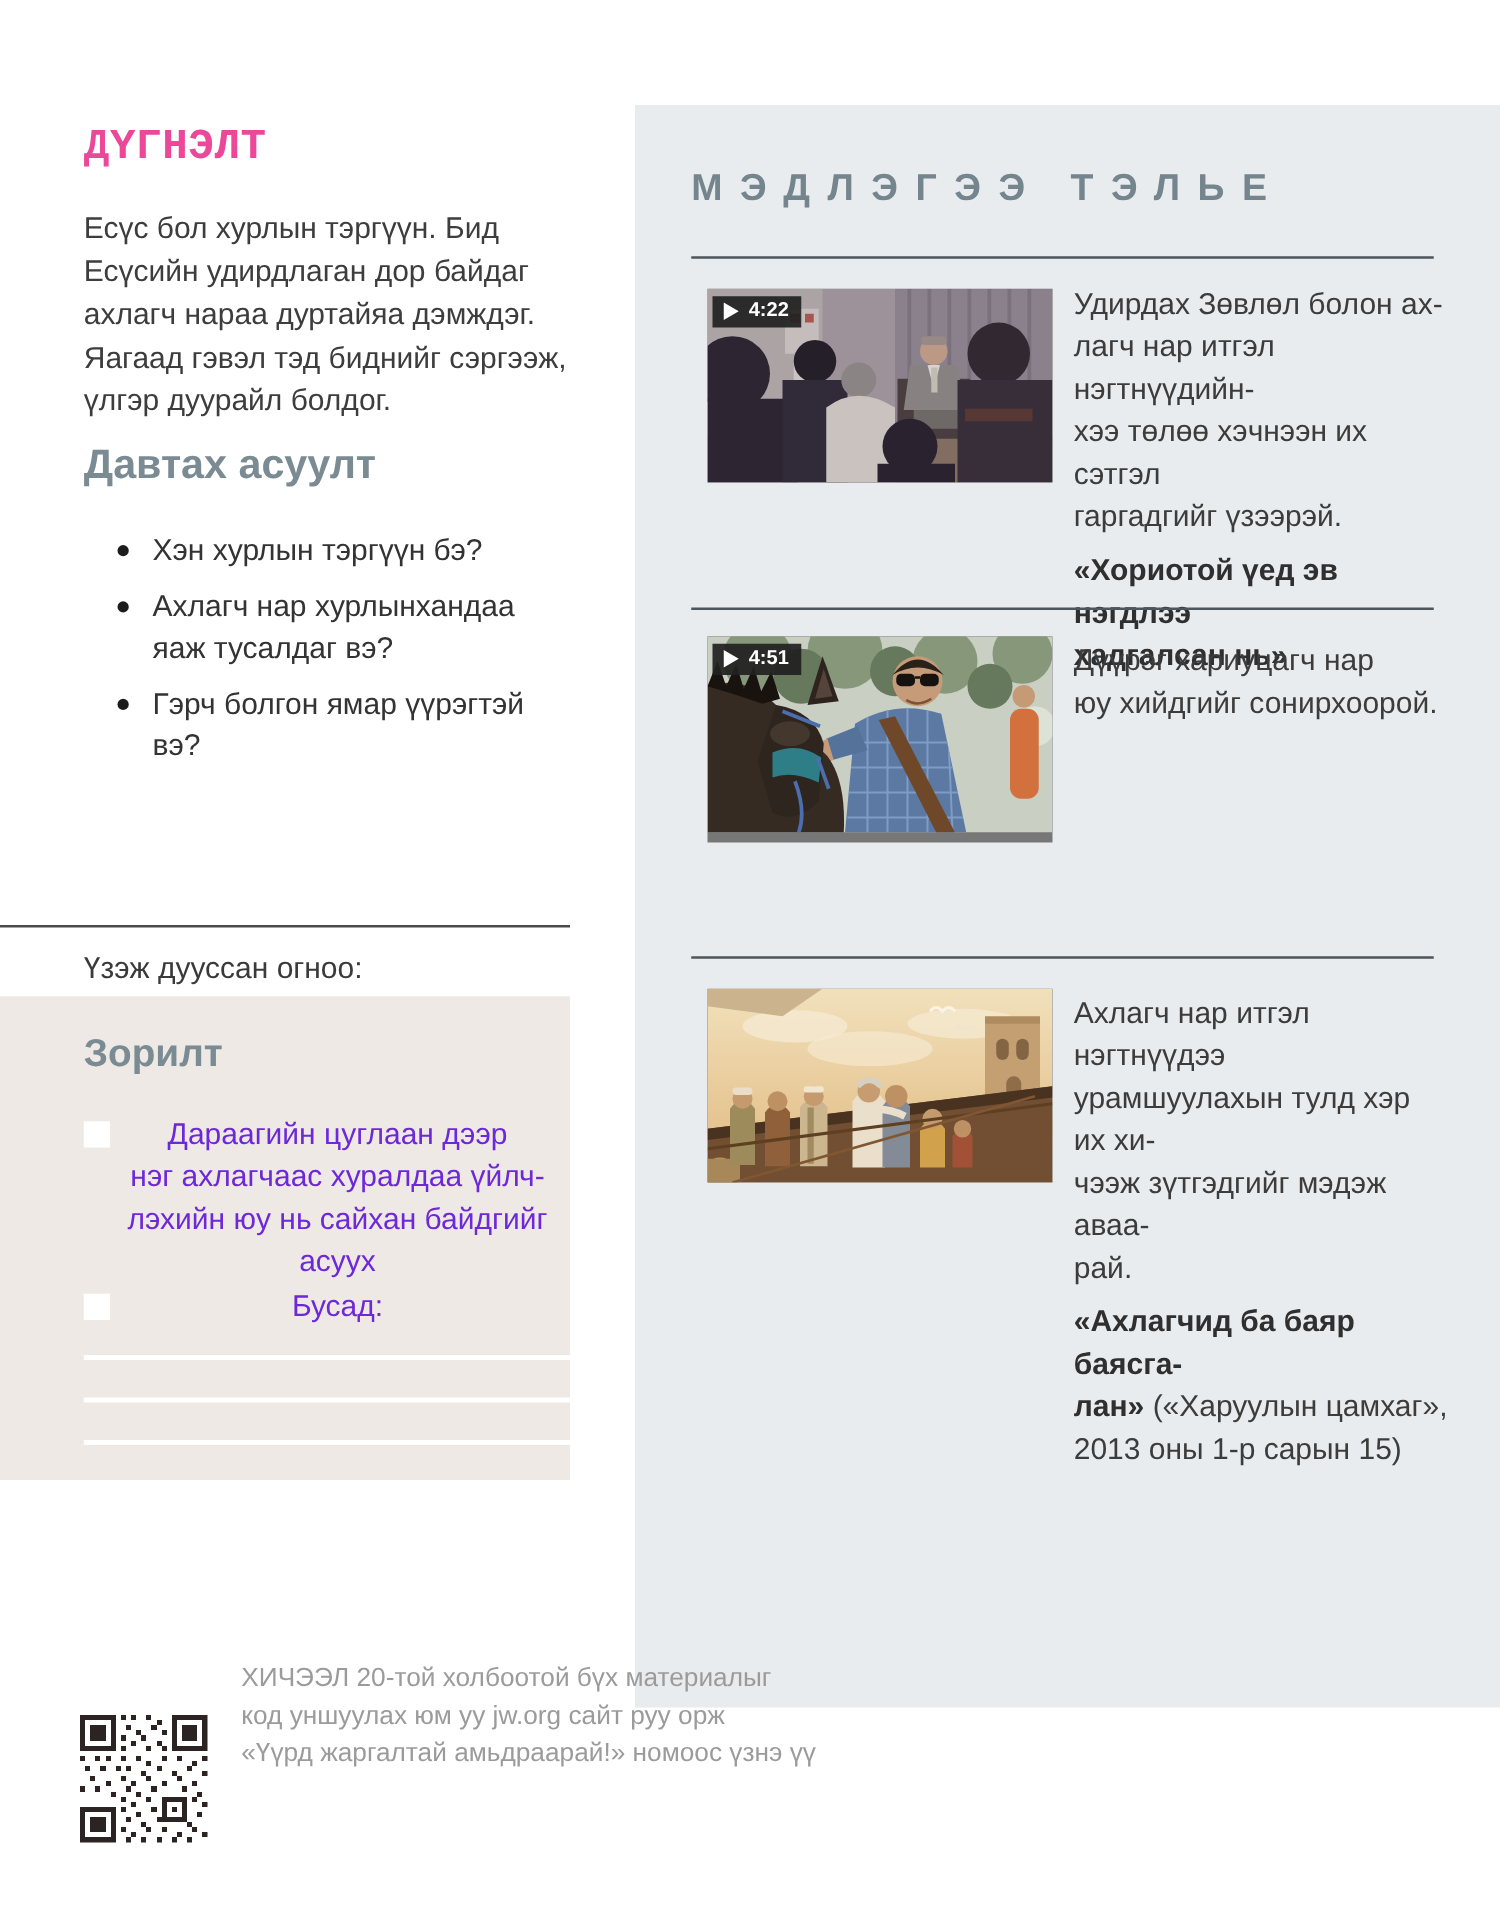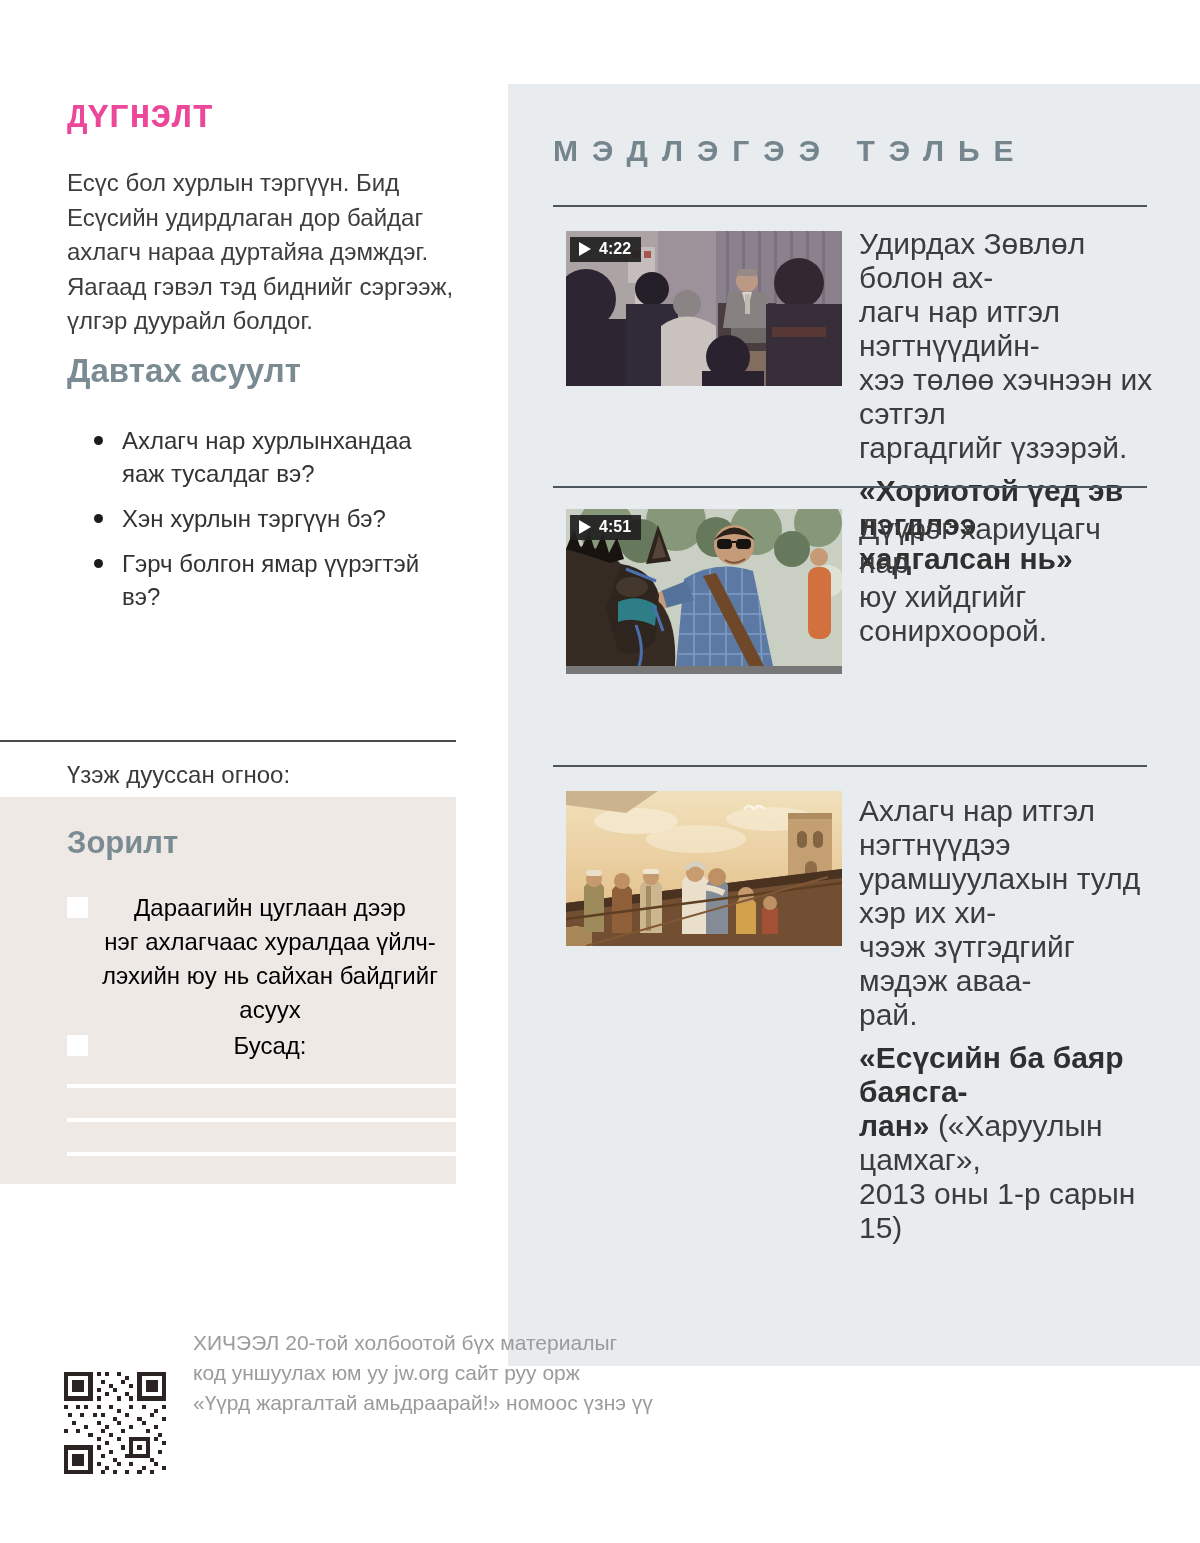--- a/index.html
+++ b/index.html
@@ -13,32 +13,32 @@
   .review-title  { left:67px; top:352px; font-size:33px; font-weight:bold; color:#7b8b93; }
   .review-list   { left:94px; top:424px; width:360px; list-style:none; }
   .review-list li { position:relative; font-size:24px; line-height:33px; color:#333333; margin-bottom:12px; padding-left:28px; white-space:pre-line; }
   .review-list li::before { content:""; position:absolute; left:0; top:12px; width:9px; height:9px; border-radius:50%; background:#1c1c1c; }
   .left-divider  { left:0; top:740px; width:456px; height:2px; background:#4a4a4a; }
   .date-label    { left:67px; top:761px; font-size:24px; color:#3a3a3a; }
 
   .goal-panel    { left:0; top:797px; width:456px; height:387px; background:#eee9e5;text-align:center; }
   .goal-title    { left:67px; top:28px; font-size:31px; font-weight:bold; color:#7b8b93; }
   .goal-check    { width:21px; height:21px; background:#ffffff; }
-  .goal-text     { font-size:24px; line-height:34px; color:#000000; white-space:pre-line; width:340px; }
+  .goal-text     { font-size:24px; line-height:34px; color:#6d28d9; white-space:pre-line; width:340px; }
   .write-line    { left:67px; width:389px; height:4px; background:#ffffff; }
 
   
   .right-panel   { left:508px; top:60px; width:712px; height:1282px; background:#e8ecef;margin-top:24px; }
   .right-title   { left:45px; top:50px; font-size:30px; font-weight:bold; letter-spacing:14px; color:#75858d; }
   .rule          { left:45px; width:594px; height:2px; background:#4d565c; }
   .thumb         { left:58px; width:276px; overflow:hidden; background:#777; }
   .thumb svg     { display:block; }
   .badge         { position:absolute; left:4px; top:6px; display:flex; align-items:center; background:rgba(33,33,33,.93); color:#ffffff; font-size:16px; font-weight:bold; padding:3px 10px 4px 9px; }
   .play-tri      { width:0; height:0; border-left:12px solid #ffffff; border-top:7px solid transparent; border-bottom:7px solid transparent; margin-right:8px; }
-  .item-text     { left:351px; width:300px; font-size:30px; line-height:34px; color:#3c3c3c; }
+  .item-text     { left:351px; width:300px; font-size:24px; line-height:34px; color:#3c3c3c; }
   .item-desc     { white-space:pre-line; }
   .item-title    { margin-top:9px; font-weight:bold; white-space:pre-line; color:#2f2f2f; }
   .cite b        { color:#2f2f2f; }
   .cite          { margin-top:9px; }
   .cite div      { line-height:34px; }
 
   
   .qr            { left:64px; top:1372px; width:102px; height:102px; }
   .footer-text   { left:193px; top:1328px; font-size:21px; line-height:30px; color:#9b9b9b; white-space:pre-line; }
 </style>
@@ -49,23 +49,23 @@
 
   <h1 class="abs summary-title">ДҮГНЭЛТ</h1>
   <p class="abs summary-text">Есүс бол хурлын тэргүүн. Бид
 Есүсийн удирдлаган дор байдаг
 ахлагч нараа дуртайяа дэмждэг.
 Яагаад гэвэл тэд биднийг сэргээж,
 үлгэр дуурайл болдог.</p>
 
   <h2 class="abs review-title">Давтах асуулт</h2>
   <ul class="abs review-list">
+    <li>Хэн хурлын тэргүүн бэ?</li>
     <li>Ахлагч нар хурлынхандаа
 яаж тусалдаг вэ?</li>
-    <li>Хэн хурлын тэргүүн бэ?</li>
     <li>Гэрч болгон ямар үүрэгтэй вэ?</li>
   </ul>
 
   <div class="abs left-divider"></div>
   <div class="abs date-label">Үзэж дууссан огноо:</div>
 
   <div class="abs goal-panel">
     <h2 class="abs goal-title">Зорилт</h2>
 
     <div class="abs goal-check" style="left:67px; top:100px;"></div>
@@ -253,21 +253,21 @@
         <line x1="20" y1="155" x2="262" y2="86" stroke="#7a5230" stroke-width="2"></line>
         <rect width="276" height="155" fill="#d89a50" opacity=".07"></rect>
       </svg>
     </div>
     <div class="abs item-text" style="top:710px;">
       <div class="item-desc">Ахлагч нар итгэл нэгтнүүдээ
 урамшуулахын тулд хэр их хи-
 чээж зүтгэдгийг мэдэж аваа-
 рай.</div>
       <div class="cite">
-        <div><b>«Есүсийн ба баяр баясга-</b></div>
+        <div><b>«Ахлагчид ба баяр баясга-</b></div>
         <div><b>лан»</b><span> («Харуулын цамхаг»,</span></div>
         <div><span>2013 оны 1-р сарын 15)</span></div>
       </div>
     </div>
   </div>
 
   <svg class="abs qr" viewBox="0 0 25 25" shape-rendering="crispEdges">
     <rect width="25" height="25" fill="#ffffff"></rect>
     <path fill="#2b2422" d="M0 0h7v7H0zM18 0h7v7h-7zM0 18h7v7H0zM16 16h5v5h-5z"></path>
     <path fill="#ffffff" d="M1 1h5v5H1zM19 1h5v5h-5zM1 19h5v5H1zM17 17h3v3h-3z"></path>

